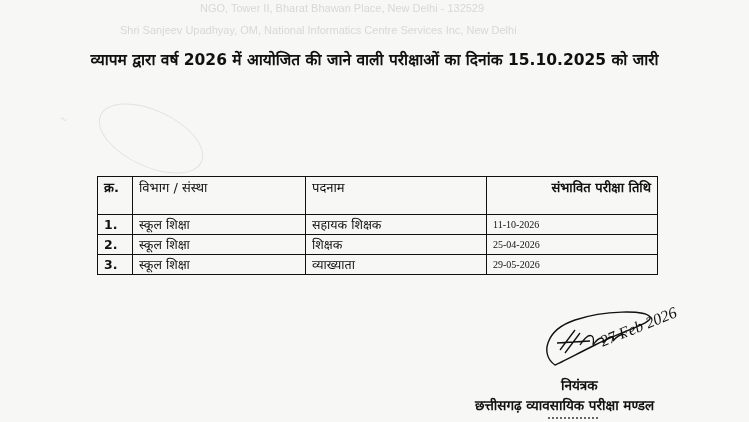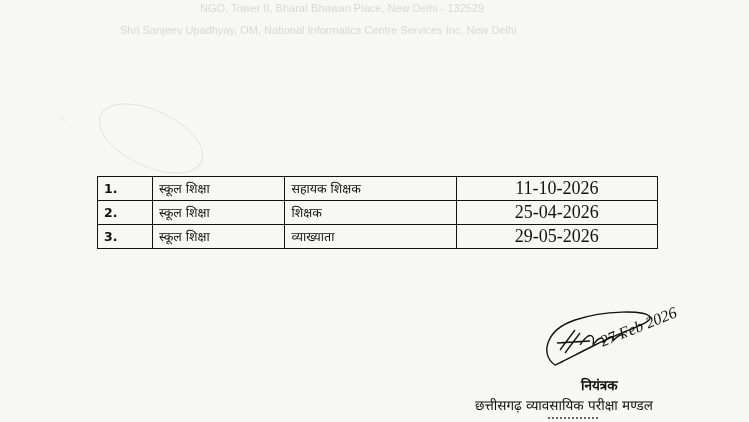--- a/index.html
+++ b/index.html
@@ -34,53 +34,60 @@
     border-collapse:collapse; font-size:12.5px;
   }
   table.cal td, table.cal th {
     border:1.3px solid #111; padding:1px 6px; text-align:left; font-weight:normal;
     height:16px;
   }
   table.cal th { vertical-align:top; height:35px; font-size:13px; }
   table.cal th.sn { font-weight:bold; }
   table.cal td.sn { font-weight:bold; }
   table.cal th.date { text-align:right; font-weight:bold; }
-  table.cal td.date { text-align:center; font-family:"Liberation Serif", serif; font-size:18px; }
+  table.cal td.date { text-align:left; font-family:"Liberation Serif", serif; font-size:10px; }
   .c1 { width:22px; } .c2 { width:160px; } .c3 { width:168px; }
   .signature {
     position:absolute; left:535px; top:305px; width:130px; height:70px;
   }
   .sig-date {
     position:absolute; left:598px; top:318px; font-family:"Liberation Serif", serif;
     font-style:italic; font-size:16px; transform:rotate(-22deg); color:#111;
   }
   .designation {
-    position:absolute; left:581px; top:376px; font-size:13.5px; font-weight:bold;
+    position:absolute; left:561px; top:376px; font-size:13.5px; font-weight:bold;
   }
   .org {
-    position:absolute; left:475px; top:396px; font-size:13.5px; font-weight:normal;
+    position:absolute; left:475px; top:396px; font-size:13.5px; font-weight:bold;
   }
   .cut {
     position:absolute; left:548px; top:417px; width:50px; height:5px; overflow:hidden;
     border-top:2px dotted #666;
   }
 </style>
 </head>
 <body>
 
 <div class="ghost ghost1">NGO, Tower II, Bharat Bhawan Place, New Delhi - 132529</div>
 <div class="ghost ghost2">Shri Sanjeev Upadhyay, OM, National Informatics Centre Services Inc, New Delhi</div>
 <div class="ghost-sig"></div>
 <div class="ghost-sig2">~</div>
 
 <div class="title">
+  <div>व्यापम द्वारा वर्ष 2026 में आयोजित की जाने वाली परीक्षाओं का दिनांक 15.10.2025 को जारी</div>
 </div>
 
 <table class="cal">
   <tbody>
+      <tr>
+    <th class="sn c1">क्र.</th>
+    <th class="c2">विभाग / संस्था</th>
+    <th class="c3">पदनाम</th>
+    <th class="date">संभावित परीक्षा तिथि</th>
+  </tr>
   <tr>
     <td class="sn">1.</td>
     <td>स्कूल शिक्षा</td>
     <td>सहायक शिक्षक</td>
     <td class="date">11-10-2026</td>
   </tr>
   <tr>
     <td class="sn">2.</td>
     <td>स्कूल शिक्षा</td>
     <td>शिक्षक</td>

